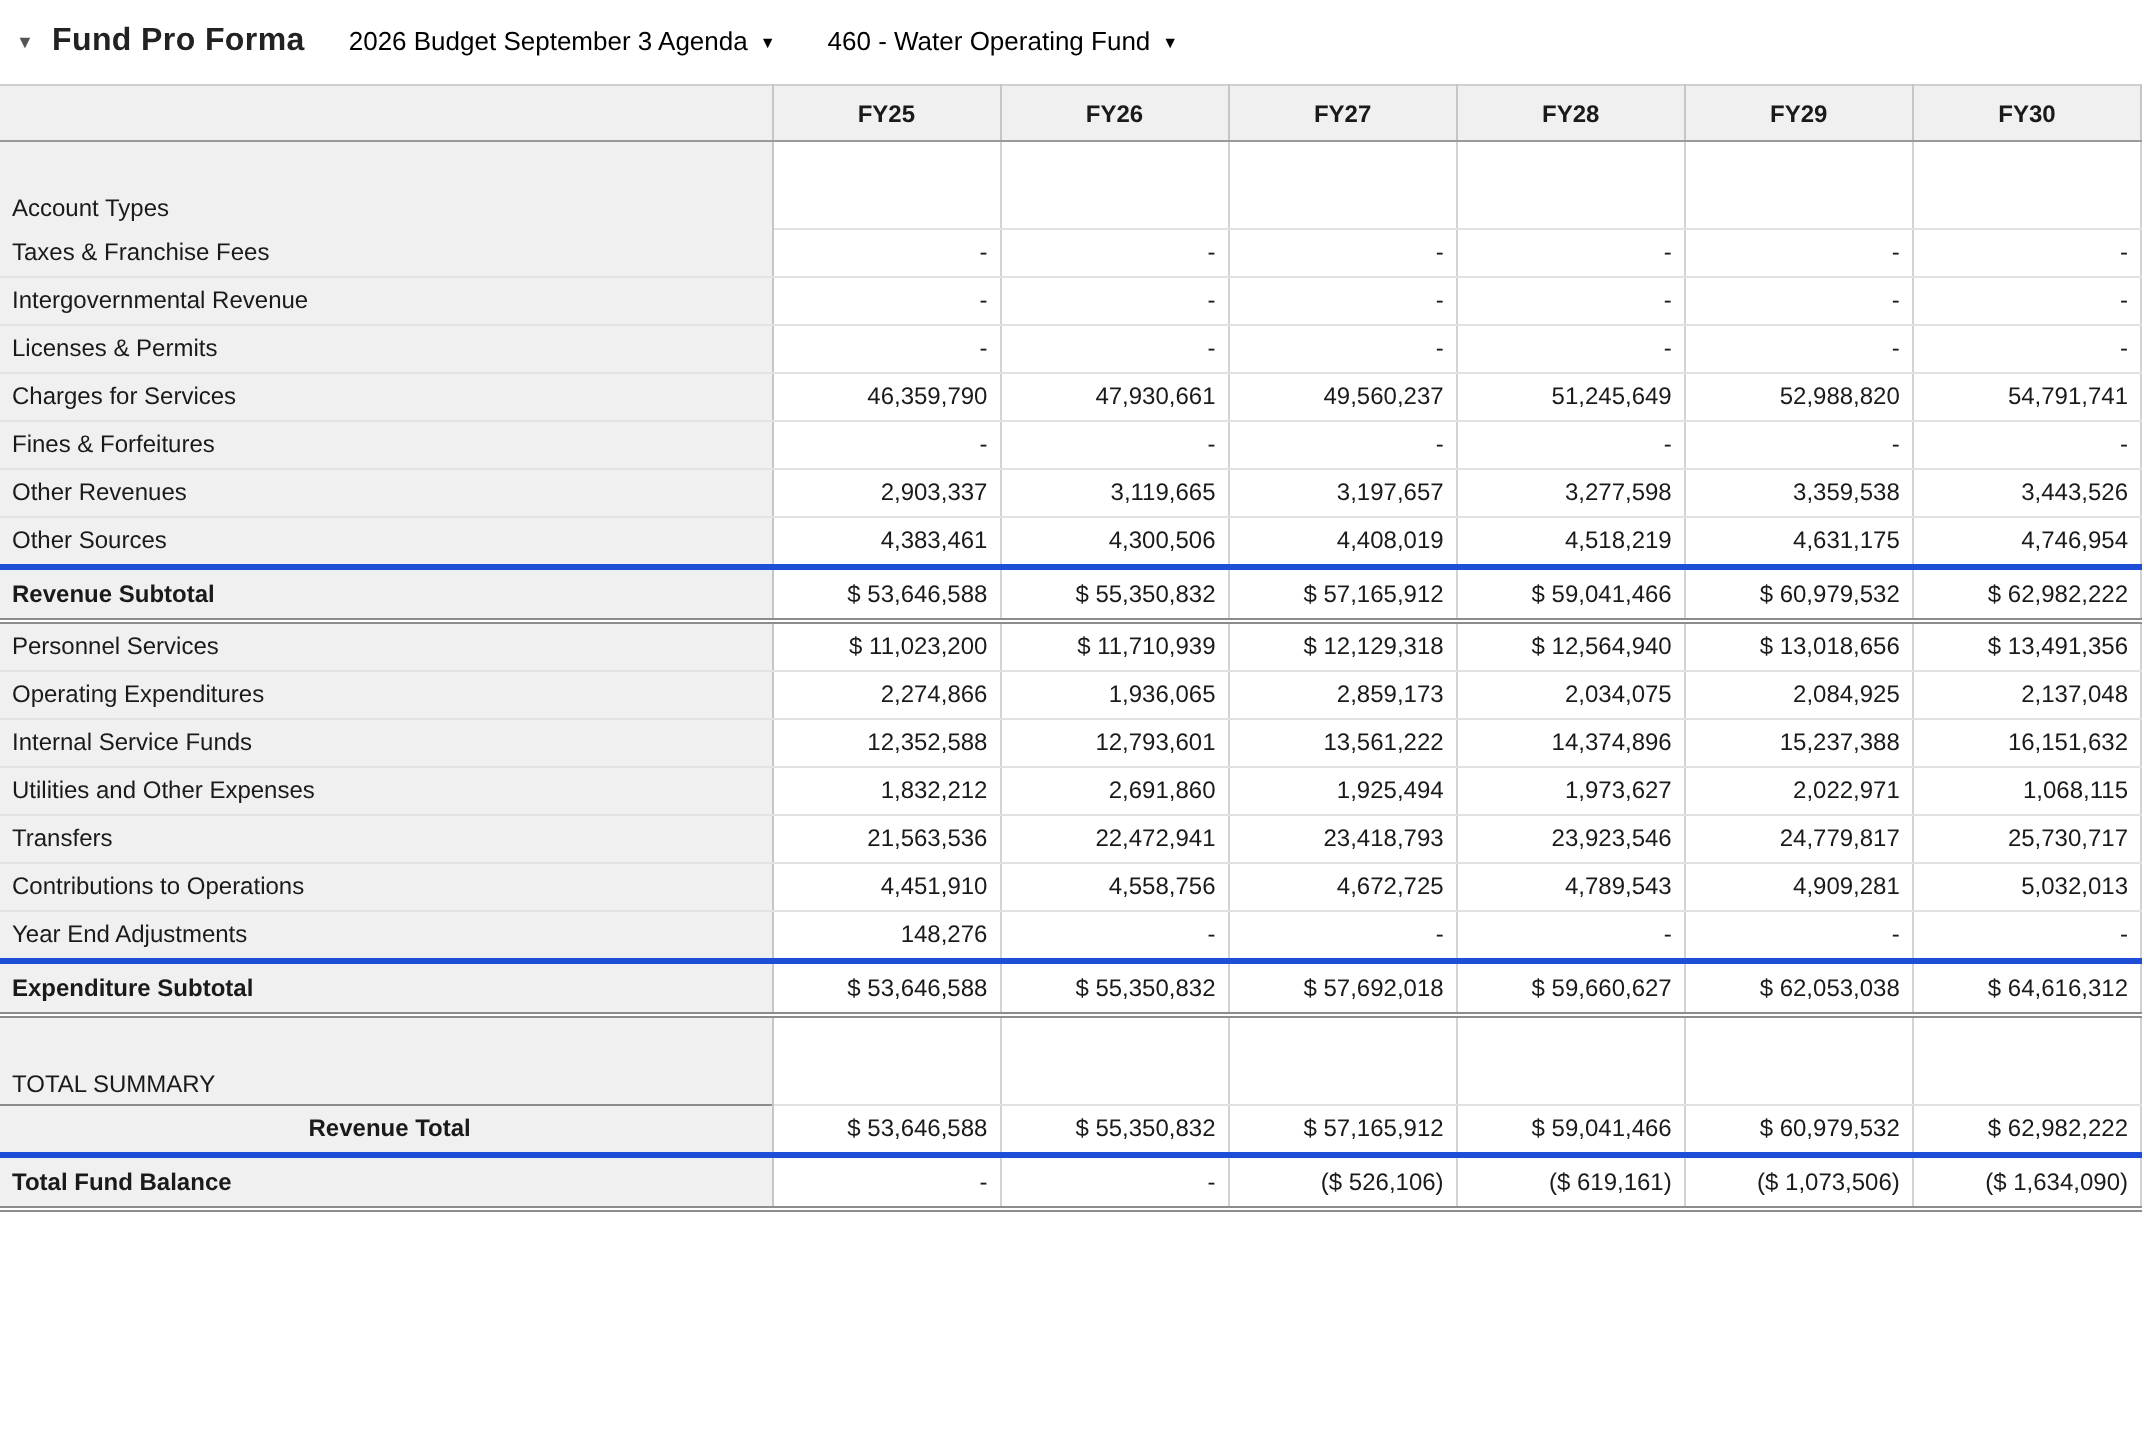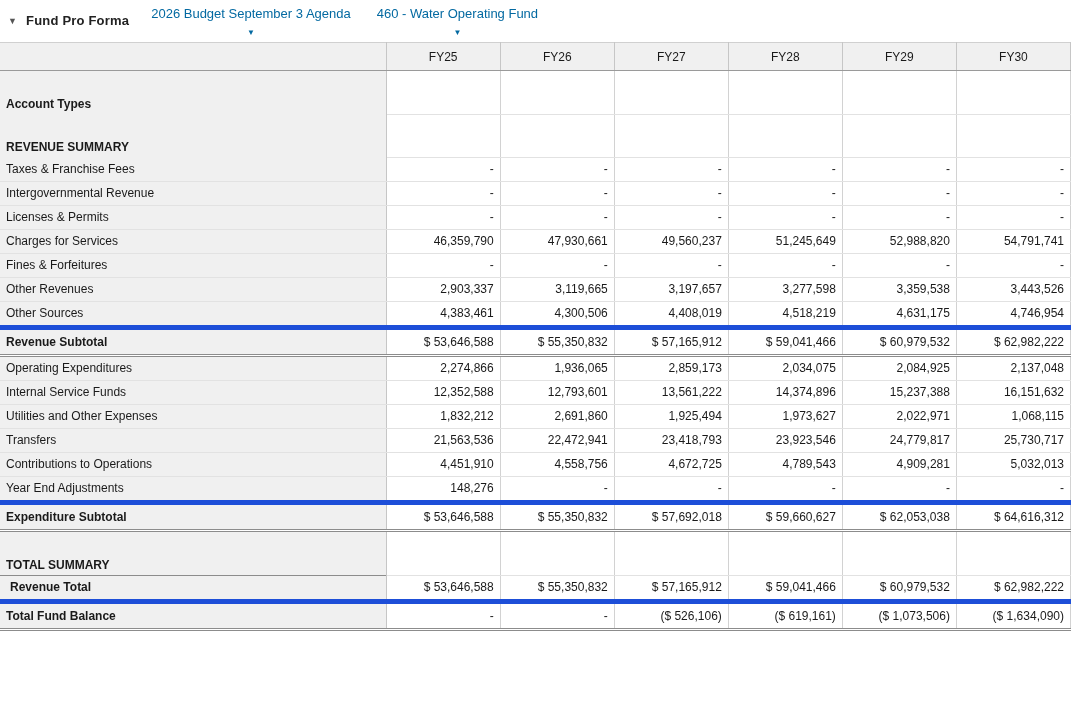--- a/index.html
+++ b/index.html
@@ -1,50 +1,50 @@
 <!DOCTYPE html>
 <html><head>
 <meta charset="utf-8">
 <style>
   html,body{margin:0;padding:0;background:#ffffff;}
   body{width:1072px;height:721px;overflow:hidden;font-family:"Liberation Sans",sans-serif;color:#1a1a1a;}
 
   
   .topbar{display:flex;align-items:center;padding:9px 10px 0 8px;height:32px;box-sizing:border-box;}
   .expander{font-size:9px;color:#555;width:18px;cursor:pointer;}
-  .page-title{font-size:13px;font-weight:bold;color:#222;margin-right:22px;letter-spacing:.2px;}
-  .dd-link{font-size:13px;color:#0369a1;margin-right:26px;cursor:pointer;display:flex;align-items:center;gap:6px;flex-direction:column;}
+  .page-title{font-size:16px;font-weight:bold;color:#222;margin-right:22px;letter-spacing:.2px;}
+  .dd-link{font-size:13px;color:#000000;margin-right:26px;cursor:pointer;display:flex;align-items:center;gap:6px;}
   .dd-link .caret{font-size:8px;position:relative;top:1px;}
 
   
   table{border-collapse:collapse;table-layout:fixed;width:1071px;margin-top:10px;font-size:12px;}
   col.c-label{width:386px;}
   col.c-data{width:114px;}
 
   thead th{
-    background:#f0f0f0;height:25px;font-size:12px;font-weight:normal;text-align:center;
+    background:#f0f0f0;height:25px;font-size:12px;font-weight:bold;text-align:center;
     border:1px solid #c6c6c6;border-top:1px solid #d0d0d0;border-bottom:1px solid #9a9a9a;
   }
   thead th.label-col{border-left:none;}
 
   td{height:23px;padding:0 6px 0 0;border-right:1px solid #d2d2d2;border-bottom:1px solid #e2e2e2;
      white-space:nowrap;overflow:hidden;}
   td.label-col{background:#f0f0f0;padding-left:6px;border-left:none;border-right:1px solid #c6c6c6;}
   td.val{background:#ffffff;text-align:right;}
 
   
   tr.r-section td{height:40px;vertical-align:bottom;}
-  tr.r-section td.label-col{font-weight:bold;border-bottom:none;padding-bottom:3px;}
+  tr.r-section td.label-col{font-weight:normal;border-bottom:none;padding-bottom:3px;}
   tr.r-detail td.label-col{}
   tr.r-subtotal td, tr.r-grandtotal td{
-    border-top:5px solid #1d4ed8;border-bottom:3px double #8c8c8c;height:24px;}
+    border-top:3px solid #1d4ed8;border-bottom:3px double #8c8c8c;height:24px;}
   tr.r-subtotal td.label-col, tr.r-grandtotal td.label-col,
   tr.r-total td.label-col{font-weight:bold;}
   tr.r-total td{border-top:1px solid #8c8c8c;}
-  tr.r-total td.label-col{padding-left:10px;}
+  tr.r-total td.label-col{padding-left:10px;text-align:center;}
 </style>
 </head>
 <body>
 
 <div class="topbar">
   <span class="expander">▼</span>
   <span class="page-title">Fund Pro Forma</span>
   <span class="dd-link">
     <span>2026 Budget September 3 Agenda</span>
     <span class="caret">▼</span>
@@ -79,29 +79,20 @@
   <tbody>
       <tr class="r-section">
         <td class="label-col">Account Types</td>
         <td class="val"></td>
         <td class="val"></td>
         <td class="val"></td>
         <td class="val"></td>
         <td class="val"></td>
         <td class="val"></td>
       </tr>
-      <tr class="r-section">
-        <td class="label-col">REVENUE SUMMARY</td>
-        <td class="val"></td>
-        <td class="val"></td>
-        <td class="val"></td>
-        <td class="val"></td>
-        <td class="val"></td>
-        <td class="val"></td>
-      </tr>
       <tr class="r-detail">
         <td class="label-col">Taxes &amp; Franchise Fees</td>
         <td class="val">-</td>
         <td class="val">-</td>
         <td class="val">-</td>
         <td class="val">-</td>
         <td class="val">-</td>
         <td class="val">-</td>
       </tr>
       <tr class="r-detail">
@@ -161,20 +152,29 @@
       <tr class="r-subtotal">
         <td class="label-col">Revenue Subtotal</td>
         <td class="val">$ 53,646,588</td>
         <td class="val">$ 55,350,832</td>
         <td class="val">$ 57,165,912</td>
         <td class="val">$ 59,041,466</td>
         <td class="val">$ 60,979,532</td>
         <td class="val">$ 62,982,222</td>
       </tr>
       <tr class="r-detail">
+        <td class="label-col">Personnel Services</td>
+        <td class="val">$ 11,023,200</td>
+        <td class="val">$ 11,710,939</td>
+        <td class="val">$ 12,129,318</td>
+        <td class="val">$ 12,564,940</td>
+        <td class="val">$ 13,018,656</td>
+        <td class="val">$ 13,491,356</td>
+      </tr>
+      <tr class="r-detail">
         <td class="label-col">Operating Expenditures</td>
         <td class="val">2,274,866</td>
         <td class="val">1,936,065</td>
         <td class="val">2,859,173</td>
         <td class="val">2,034,075</td>
         <td class="val">2,084,925</td>
         <td class="val">2,137,048</td>
       </tr>
       <tr class="r-detail">
         <td class="label-col">Internal Service Funds</td>

